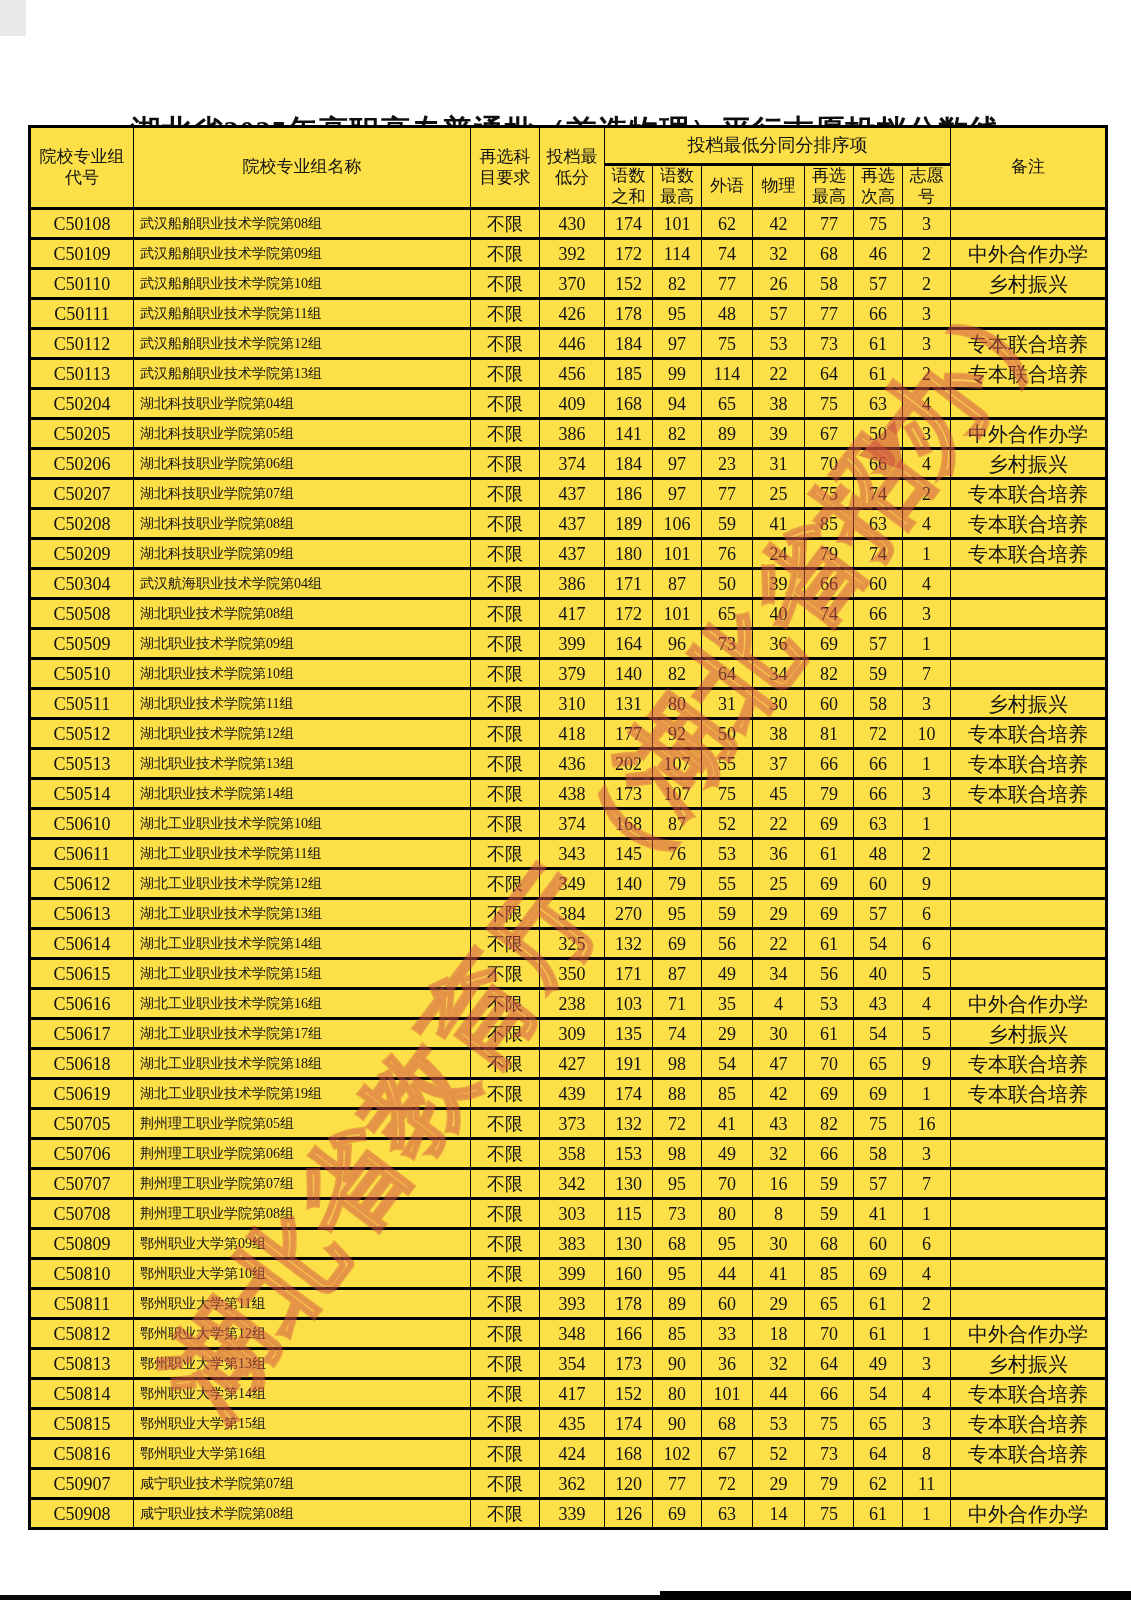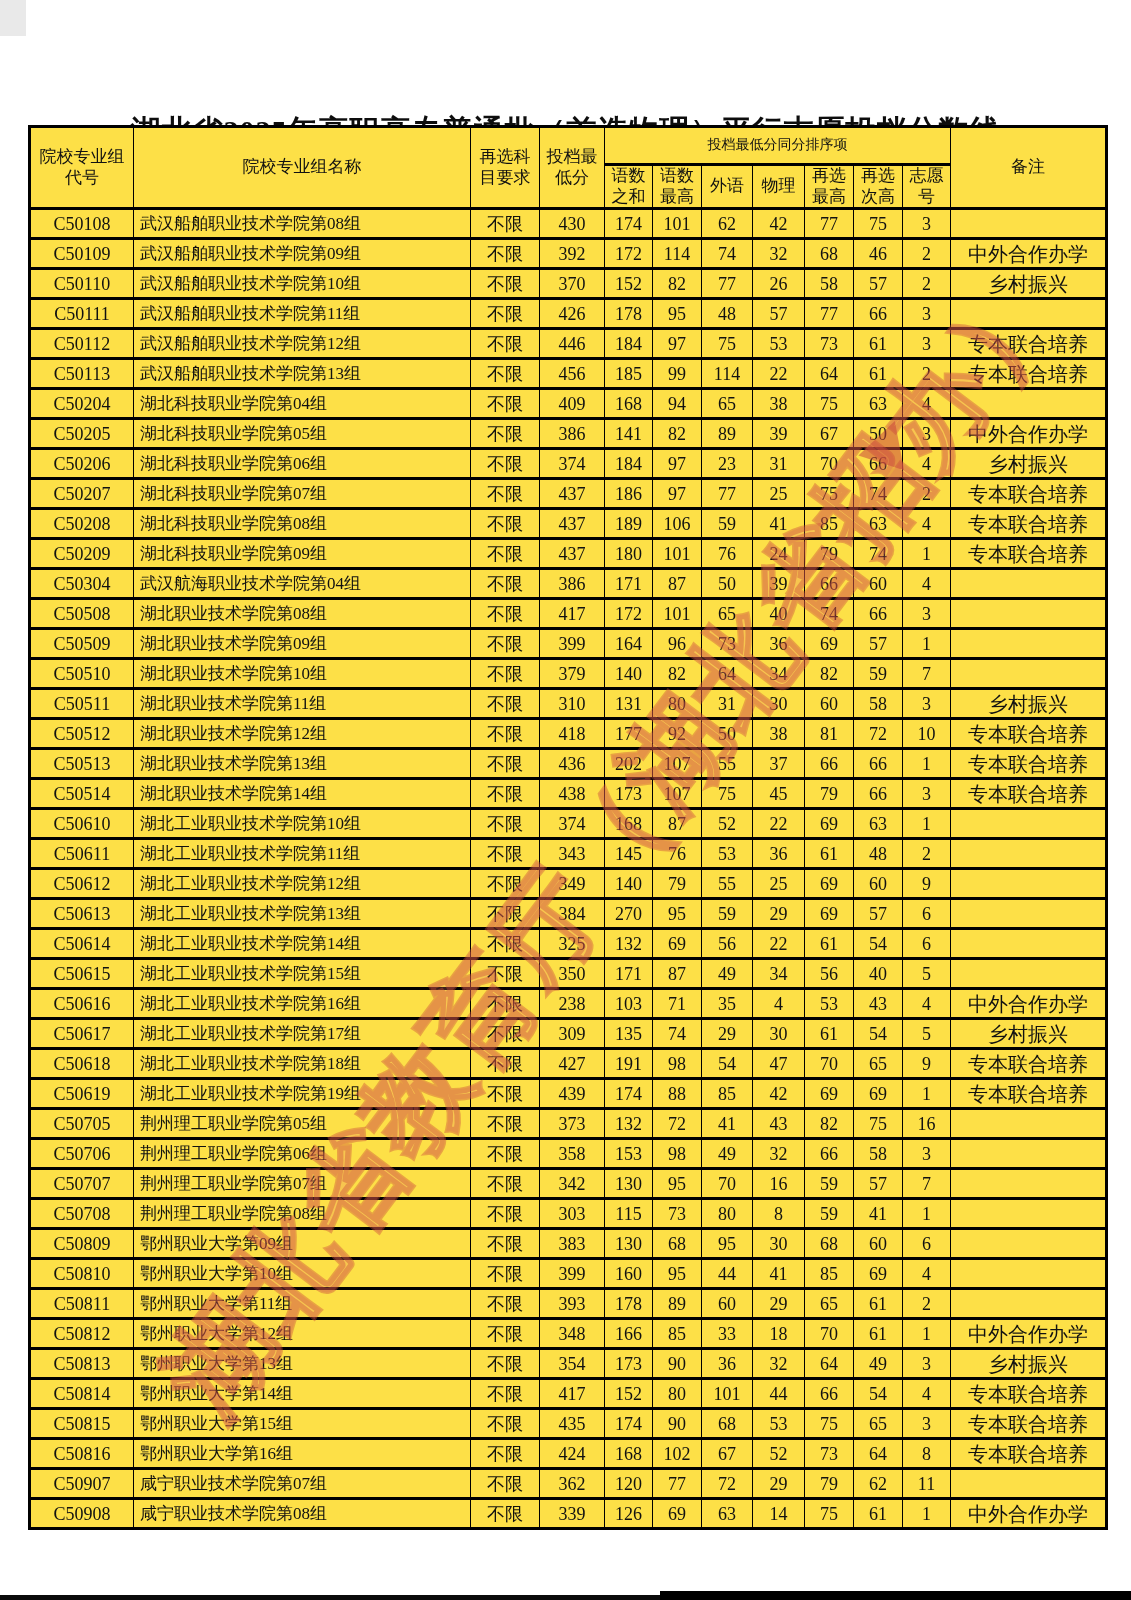--- a/index.html
+++ b/index.html
@@ -54,31 +54,31 @@
     overflow: hidden;
   }
   thead th {
     font-weight: normal;
     font-size: 17px;
     line-height: 1.18;
     white-space: pre-line;
   }
   thead tr.h1 { height: 38px; }
   thead tr.h2 { height: 44px; }
-  thead th.group-head { font-size: 14px; }
+  thead th.group-head { font-size: 18px; }
   tbody tr { height: 30px; }
   tbody td {
     font-size: 18px;
     line-height: 1;
     white-space: nowrap;
   }
   tbody td.name-cell {
     text-align: left;
     padding-left: 6px;
-    font-size: 17px;
+    font-size: 14px;
   }
   tbody td.note-cell { font-size: 20px; }
   
   .watermark {
     position: absolute;
     left: 190px;
     top: 1330px;
     transform-origin: 0 50%;
     transform: rotate(-53deg);
     font-size: 106px;

